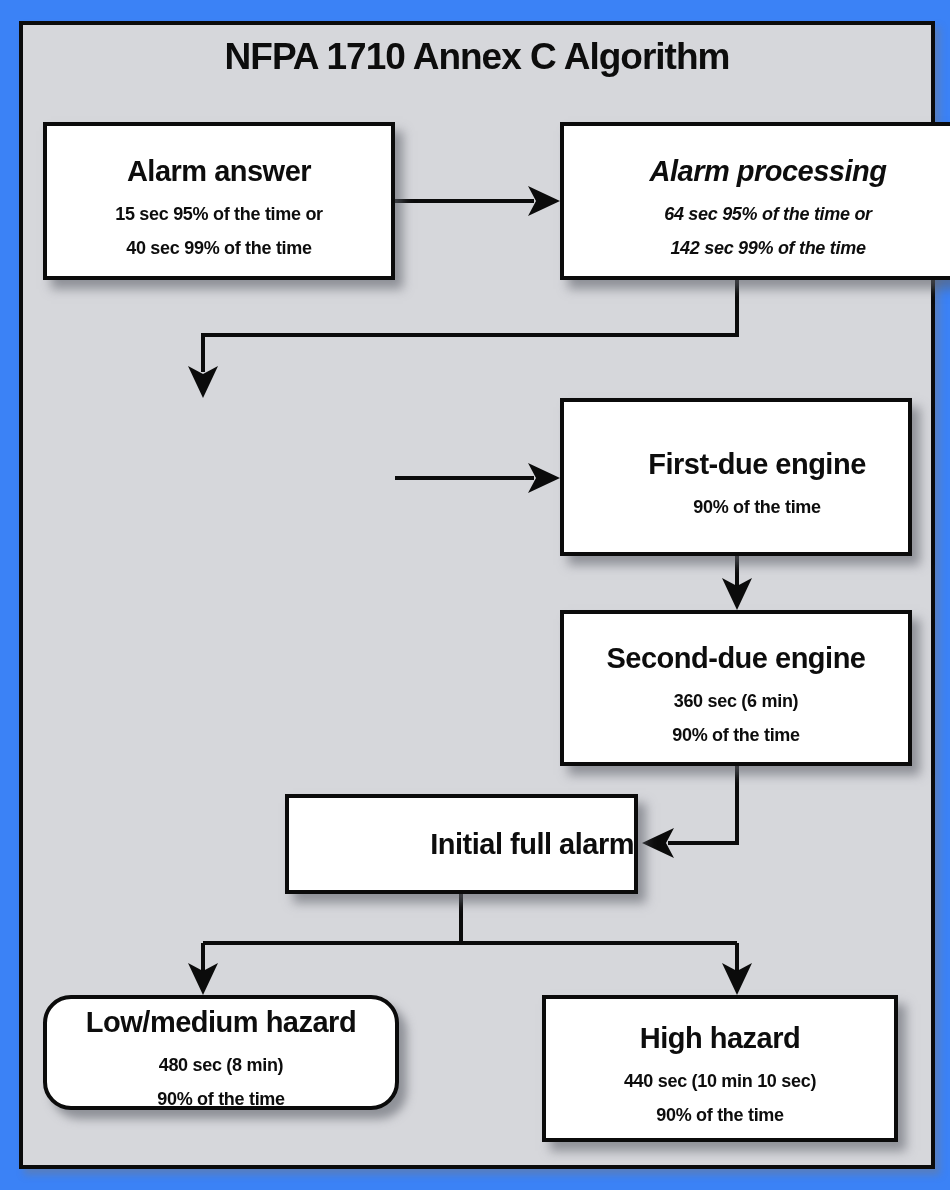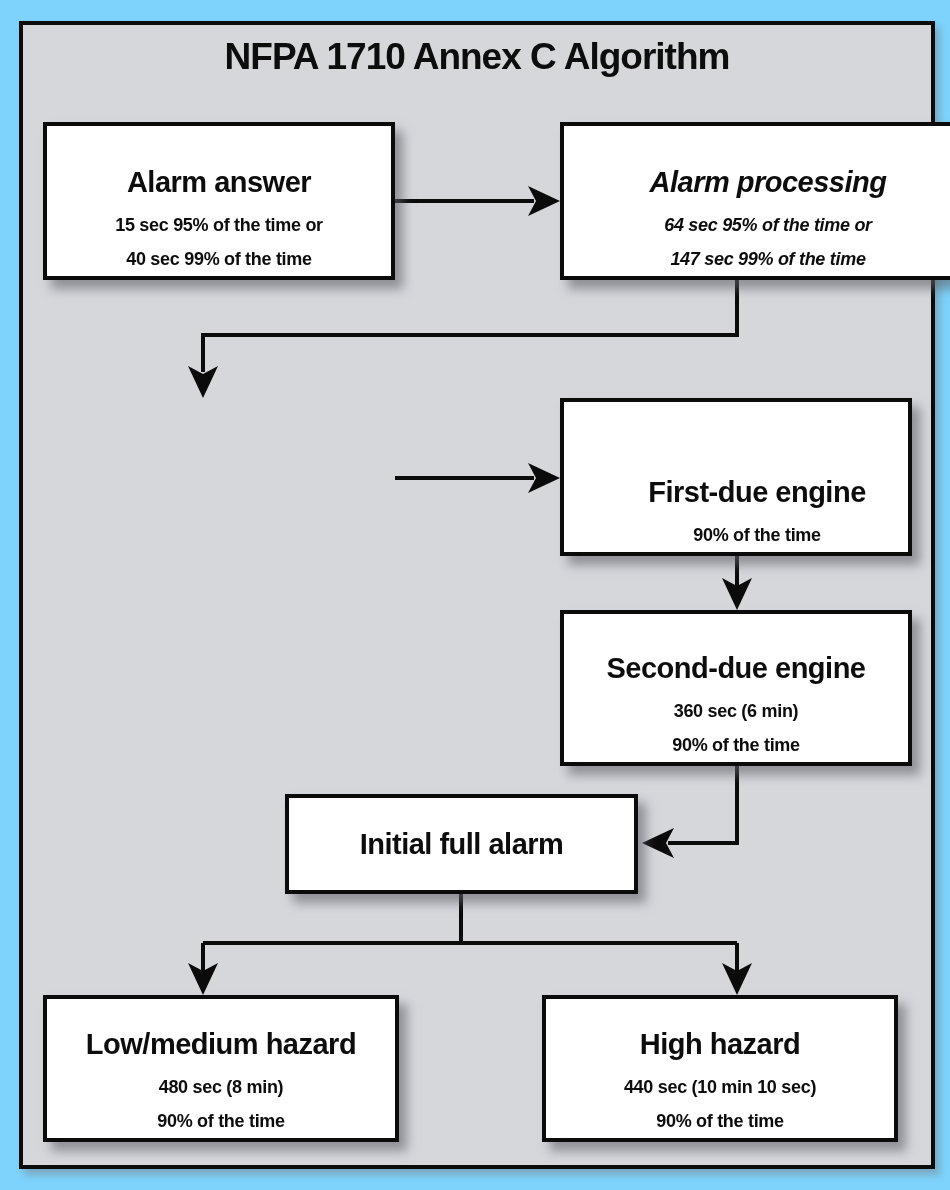--- a/index.html
+++ b/index.html
@@ -5,21 +5,21 @@
   html, body {
     margin: 0;
     padding: 0;
     background: #ffffff;
     font-family: "Liberation Sans", "DejaVu Sans", sans-serif;
   }
   .canvas {
     position: relative;
     width: 950px;
     height: 1190px;
-    background: #7dd3fc;
+    background: #3b82f6;
     overflow: hidden;
   }
   .frame {
     position: absolute;
     left: 19px;
     top: 21px;
     width: 916px;
     height: 1148px;
     box-sizing: border-box;
     border: 4px solid #0b0b0b;
@@ -49,21 +49,21 @@
   }
   .node {
     position: absolute;
     box-sizing: border-box;
     background: #ffffff;
     border: 4px solid #0b0b0b;
     box-shadow: 8px 9px 10px rgba(95,98,106,0.6);
     z-index: 2;
     display: flex;
     flex-direction: column;
-    justify-content: flex-end;
+    justify-content: center;
     align-items: center;
     padding-top: 16px;
     color: #0d0d0d;
   }
   .node.title-only {
     justify-content: center;
     padding-top: 0;
   }
   .node-title {
     font-size: 29px;
@@ -120,40 +120,40 @@
 
   <div class="node" style="left:43px; top:122px; width:352px; height:158px;">
     <div class="node-title">Alarm answer</div>
     <div class="node-line">15 sec 95% of the time or</div>
     <div class="node-line">40 sec 99% of the time</div>
   </div>
 
   <div class="node" style="left:560px; top:122px; width:416px; height:158px;font-style:italic;">
     <div class="node-title">Alarm processing</div>
     <div class="node-line">64 sec 95% of the time or</div>
-    <div class="node-line">147 sec 99% of the time</div>
+    <div class="node-line">142 sec 99% of the time</div>
   </div>
 
 
   <div class="node" style="left:560px; top:398px; width:352px; height:158px;padding-left:42px;">
     <div class="node-title">First-due engine</div>
     <div class="node-line">90% of the time</div>
   </div>
 
   <div class="node" style="left:560px; top:610px; width:352px; height:156px;">
     <div class="node-title">Second-due engine</div>
     <div class="node-line">360 sec (6 min)</div>
     <div class="node-line">90% of the time</div>
   </div>
 
-  <div class="node title-only" style="left:285px; top:794px; width:353px; height:100px;">
+  <div class="node title-only" style="left:285px; top:794px; width:353px; height:100px;align-items:flex-end;">
     <div class="node-title">Initial full alarm</div>
   </div>
 
-  <div class="node" style="left:43px; top:995px; width:356px; height:147px;">
+  <div class="node" style="left:43px; top:995px; width:356px; height:115px;border-radius:28px;">
     <div class="node-title">Low/medium hazard</div>
     <div class="node-line">480 sec (8 min)</div>
     <div class="node-line">90% of the time</div>
   </div>
 
   <div class="node" style="left:542px; top:995px; width:356px; height:147px;">
     <div class="node-title">High hazard</div>
     <div class="node-line">440 sec (10 min 10 sec)</div>
     <div class="node-line">90% of the time</div>
   </div>

